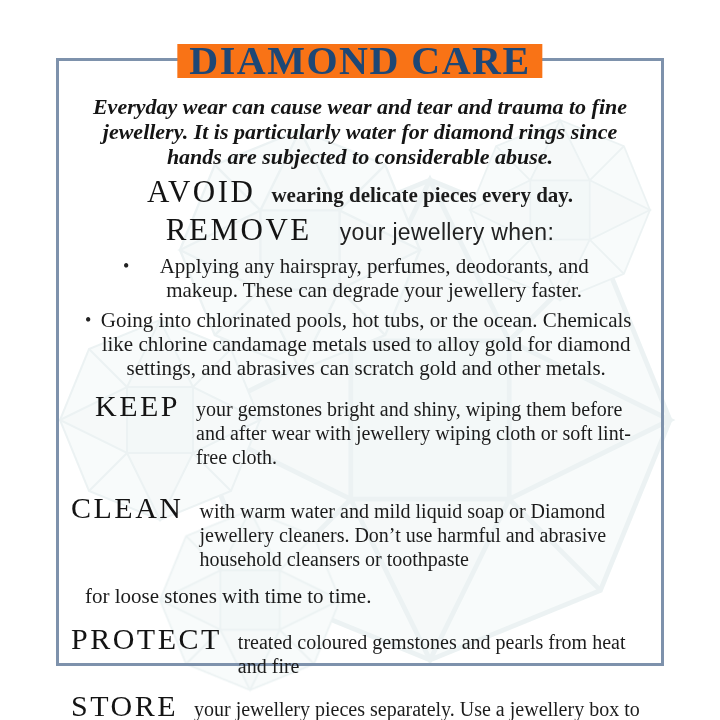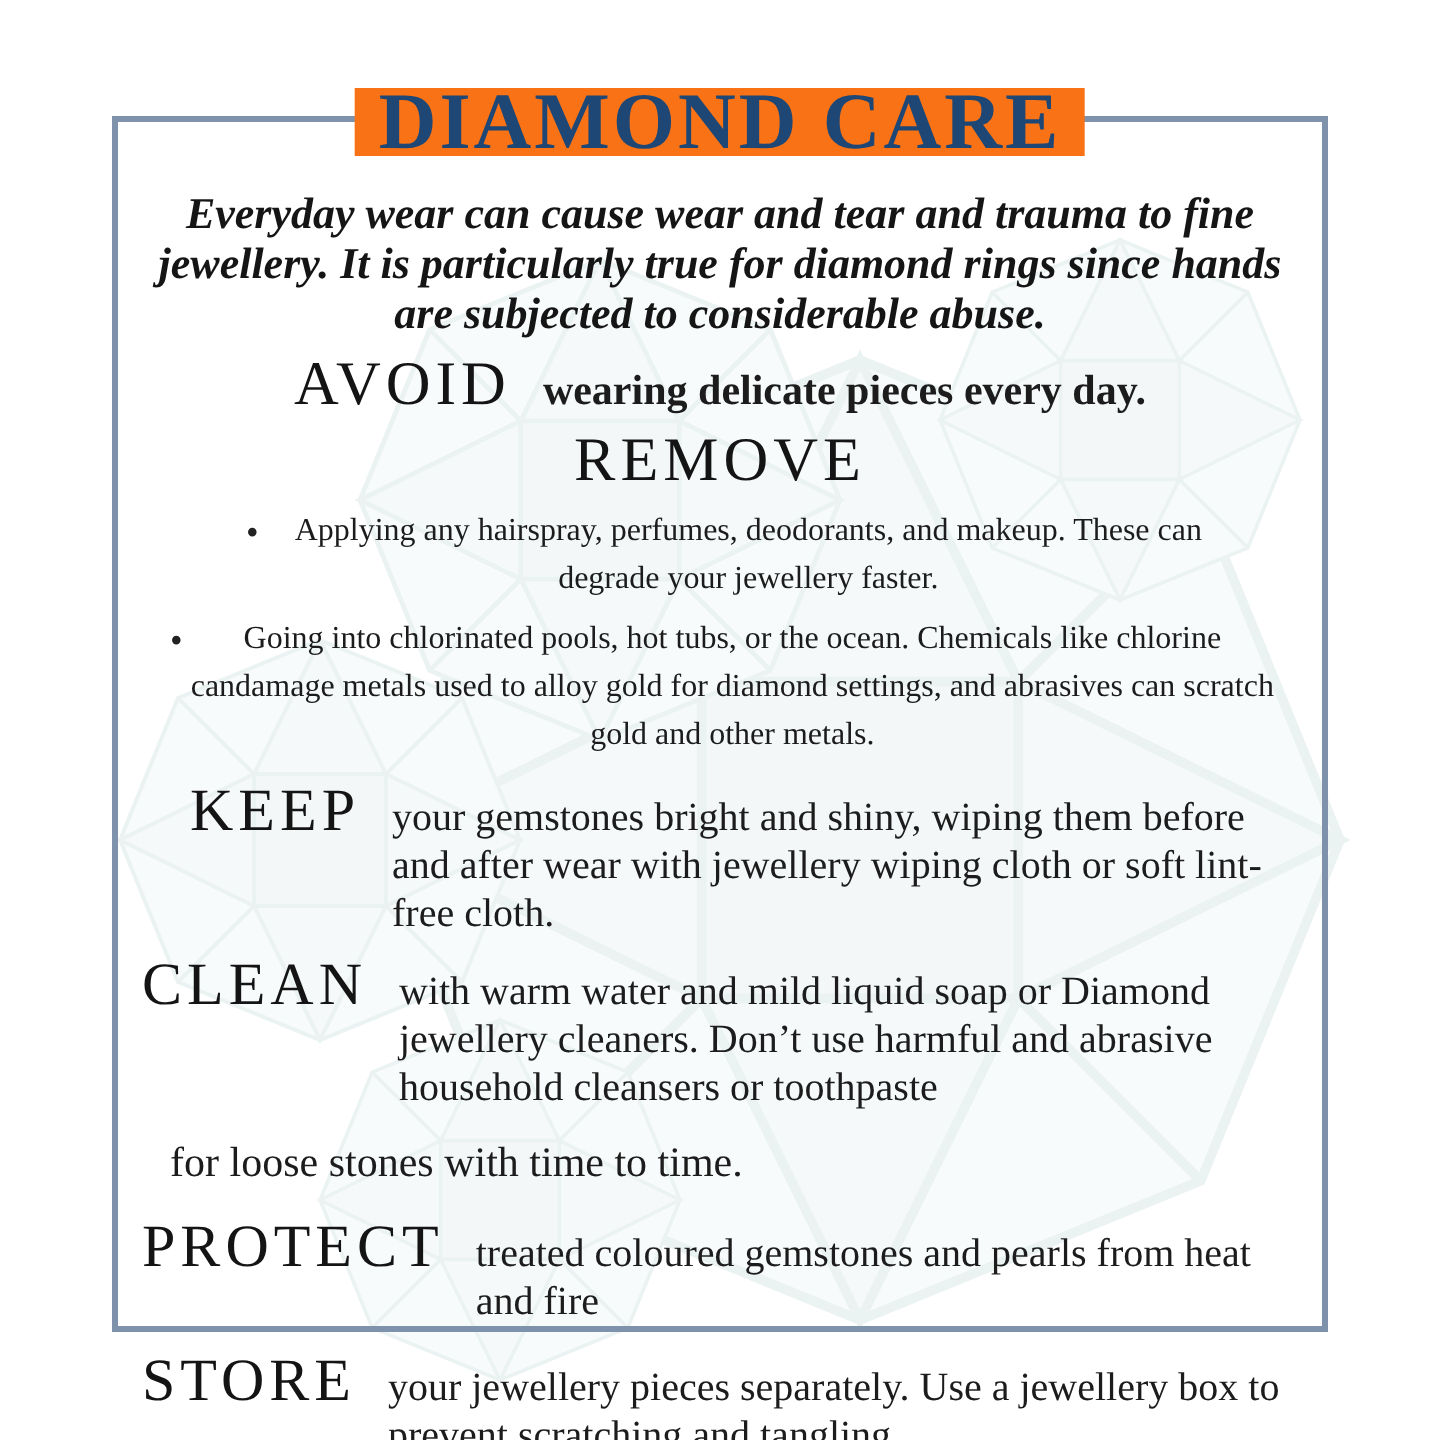--- a/index.html
+++ b/index.html
@@ -45,26 +45,26 @@
   .sec-avoid .h{font-size:31px;}
   .sec-avoid .b{font-size:21px;font-weight:600;}
   .sec-remove{margin-top:7px;gap:14px;}
   .sec-remove .h{font-size:31px;}
   .sec-remove .b{
     font-family:"Liberation Sans", sans-serif;font-size:23px;margin-left:14px;
     letter-spacing:0.3px;color:#222;
   }
   .bullet{display:flex;align-items:flex-start;}
   .bullet .dot{font-size:18px;line-height:24px;flex:0 0 auto;color:#222;}
-  .bullet .txt{flex:1 1 auto;text-align:center;font-size:16px;line-height:24px;}
+  .bullet .txt{flex:1 1 auto;text-align:center;font-size:21px;line-height:24px;}
   .bullet-1{margin:9px 34px 0 56px;}
   .bullet-2{margin:6px 12px 0 18px;}
   .sec-keep{margin-top:11px;padding-left:28px;}
   .sec-keep .b{max-width:486px;}
-  .sec-clean{margin-top:9px;padding-left:4px;}
+  .sec-clean{margin-top:24px;padding-left:4px;}
   .sec-clean .b{max-width:492px;}
   .sec-check{margin-top:13px;padding-left:2px;}
   .sec-check .b{font-size:21px;}
   .sec-protect{margin-top:16px;padding-left:4px;}
   .sec-protect .b{max-width:392px;}
   .sec-store{margin-top:13px;padding-left:4px;}
   .sec-store .b{max-width:470px;}
 </style>
 </head>
 <body>
@@ -95,29 +95,30 @@
     <use href="#facetDiamond" transform="translate(160,420) scale(1.0)"></use>
     <use href="#facetDiamond" transform="translate(250,600) scale(0.9)"></use>
   </g>
 </svg>
 
 <div class="card">
   <div class="card-title">DIAMOND CARE</div>
 
   <div class="card-inner">
 
-    <div class="intro">Everyday wear can cause wear and tear and trauma to fine jewellery. It is particularly true for diamond rings since hands are subjected to considerable abuse.</div>
+    <div class="intro">Everyday wear can cause wear and tear and trauma to fine jewellery. It is particularly water for diamond rings since hands are subjected to considerable abuse.</div>
 
     <div class="row center sec-avoid">
       <span class="h">AVOID</span>
       <span class="b">wearing delicate pieces every day.</span>
     </div>
 
     <div class="row center sec-remove">
       <span class="h">REMOVE</span>
+      <span class="b">your jewellery when:</span>
     </div>
 
     <div class="bullet bullet-1">
       <span class="dot">•</span>
       <div class="txt">Applying any hairspray, perfumes, deodorants, and makeup. These can degrade your jewellery faster.</div>
     </div>
 
     <div class="bullet bullet-2">
       <span class="dot">•</span>
       <div class="txt">Going into chlorinated pools, hot tubs, or the ocean. Chemicals like chlorine candamage metals used to alloy gold for diamond settings, and abrasives can scratch gold and other metals.</div>

